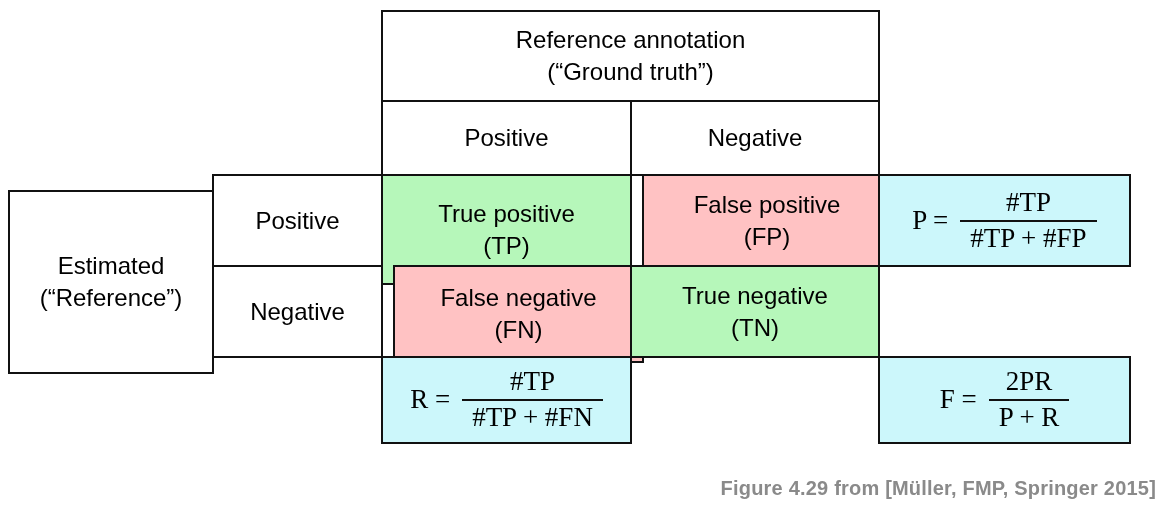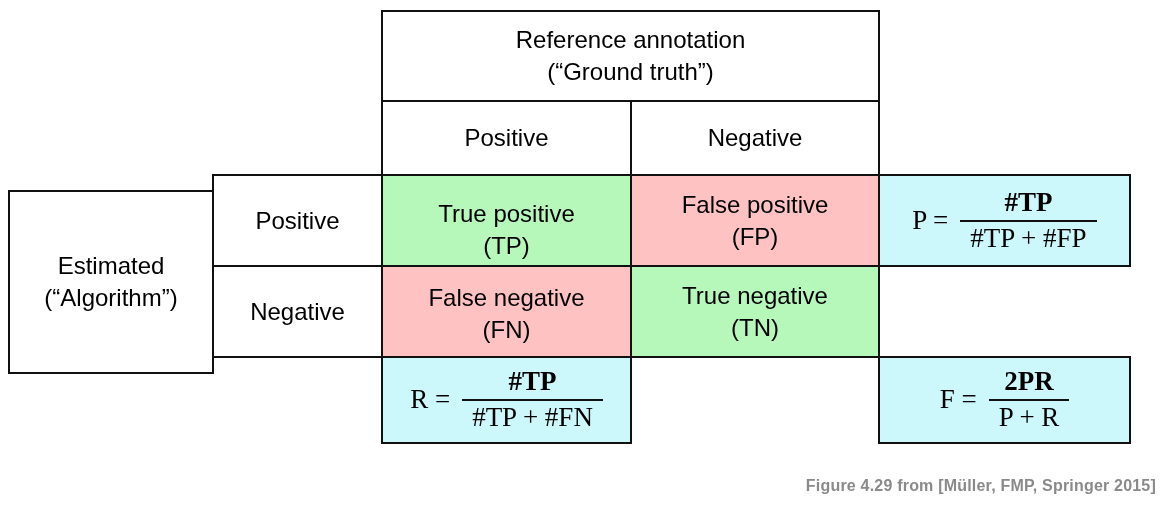--- a/index.html
+++ b/index.html
@@ -23,21 +23,21 @@
     display: flex;
     flex-direction: column;
     align-items: center;
     justify-content: center;
     text-align: center;
     line-height: 1.32;
     font-size: 24px;
     background: #ffffff;
   }
   .green  { background: var(--green); }
-  .pink   { background: var(--pink); }
+  .pink   { background: var(--pink); margin-left: 12px; }
   .cyan   { background: var(--cyan); }
 
   
   .header-ref { left: 381px; top: 10px;  width: 499px; height: 92px; }
   .col-pos    { left: 381px; top: 100px; width: 251px; height: 76px; }
   .col-neg    { left: 630px; top: 100px; width: 250px; height: 76px; }
   .est-box    { left: 8px;   top: 174px; width: 206px; height: 184px; margin-top: 16px; }
   .row-pos    { left: 212px; top: 174px; width: 171px; height: 93px; }
   .row-neg    { left: 212px; top: 265px; width: 171px; height: 93px; }
   .cell-tp    { left: 381px; top: 174px; width: 251px; height: 111px; }
@@ -54,30 +54,30 @@
     gap: 12px;
     font-family: "Liberation Serif", serif;
     font-size: 27px;
     line-height: 1.1;
   }
   .frac {
     display: inline-flex;
     flex-direction: column;
     align-items: center;
   }
-  .frac .num { padding: 0 10px 2px 10px; font-weight: bold; }
+  .frac .num { padding: 0 10px 2px 10px; }
   .frac .den { border-top: 2px solid var(--line); padding: 2px 10px 0 10px; }
 
   .caption {
     position: absolute;
     right: 6px;
     top: 477px;
     width: 600px;
     text-align: right;
-    font-size: 16px;
+    font-size: 20px;
     font-weight: bold;
     color: var(--caption-gray);
     letter-spacing: 0.2px;
   }
 </style>
 </head>
 <body>
 
 <div class="canvas">
 
@@ -88,21 +88,21 @@
 
   <div class="box col-pos">
     <span>Positive</span>
   </div>
   <div class="box col-neg">
     <span>Negative</span>
   </div>
 
   <div class="box est-box">
     <span>Estimated</span>
-    <span>(“Algorithm”)</span>
+    <span>(“Reference”)</span>
   </div>
 
   <div class="box row-pos">
     <span>Positive</span>
   </div>
   <div class="box row-neg">
     <span>Negative</span>
   </div>
 
   <div class="box green cell-tp">

